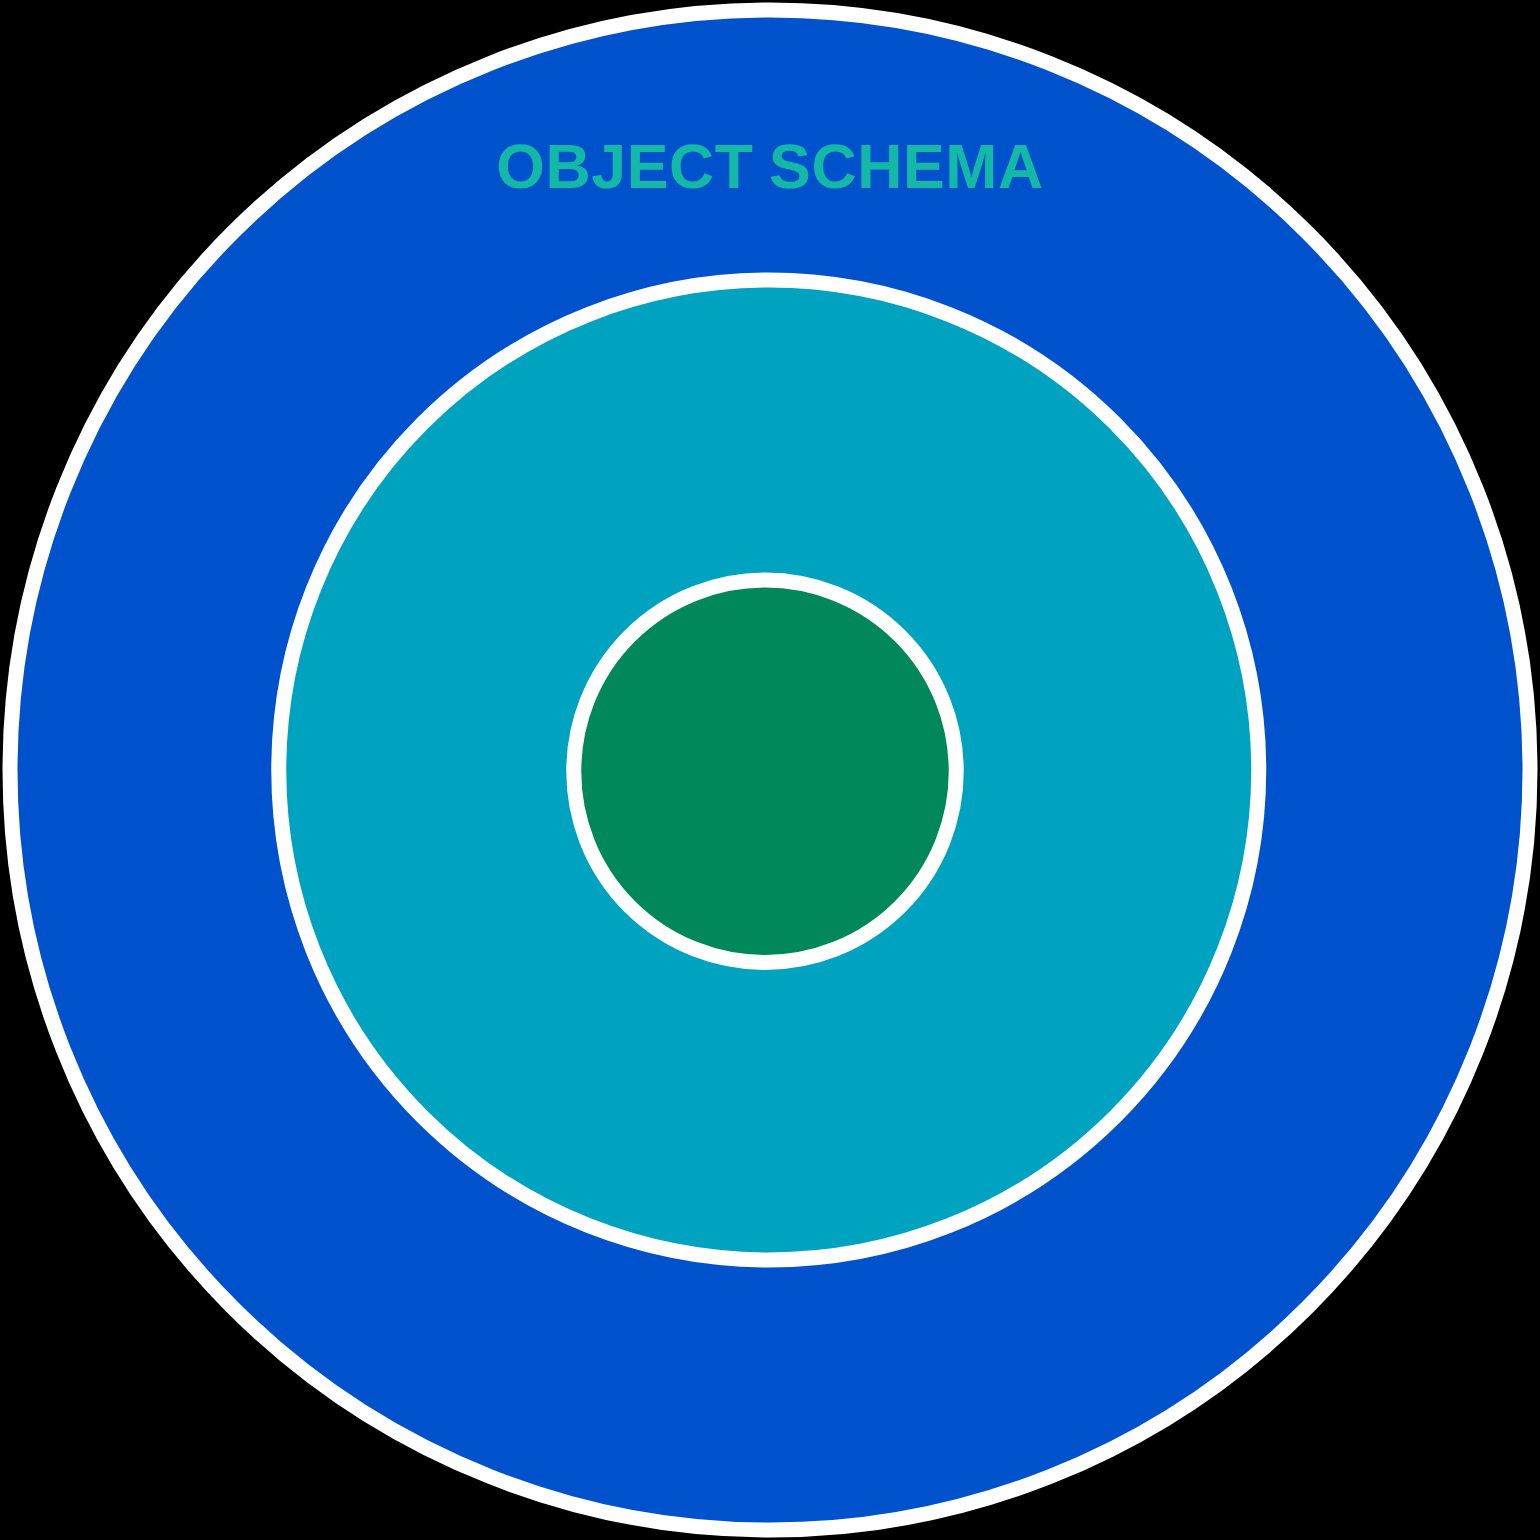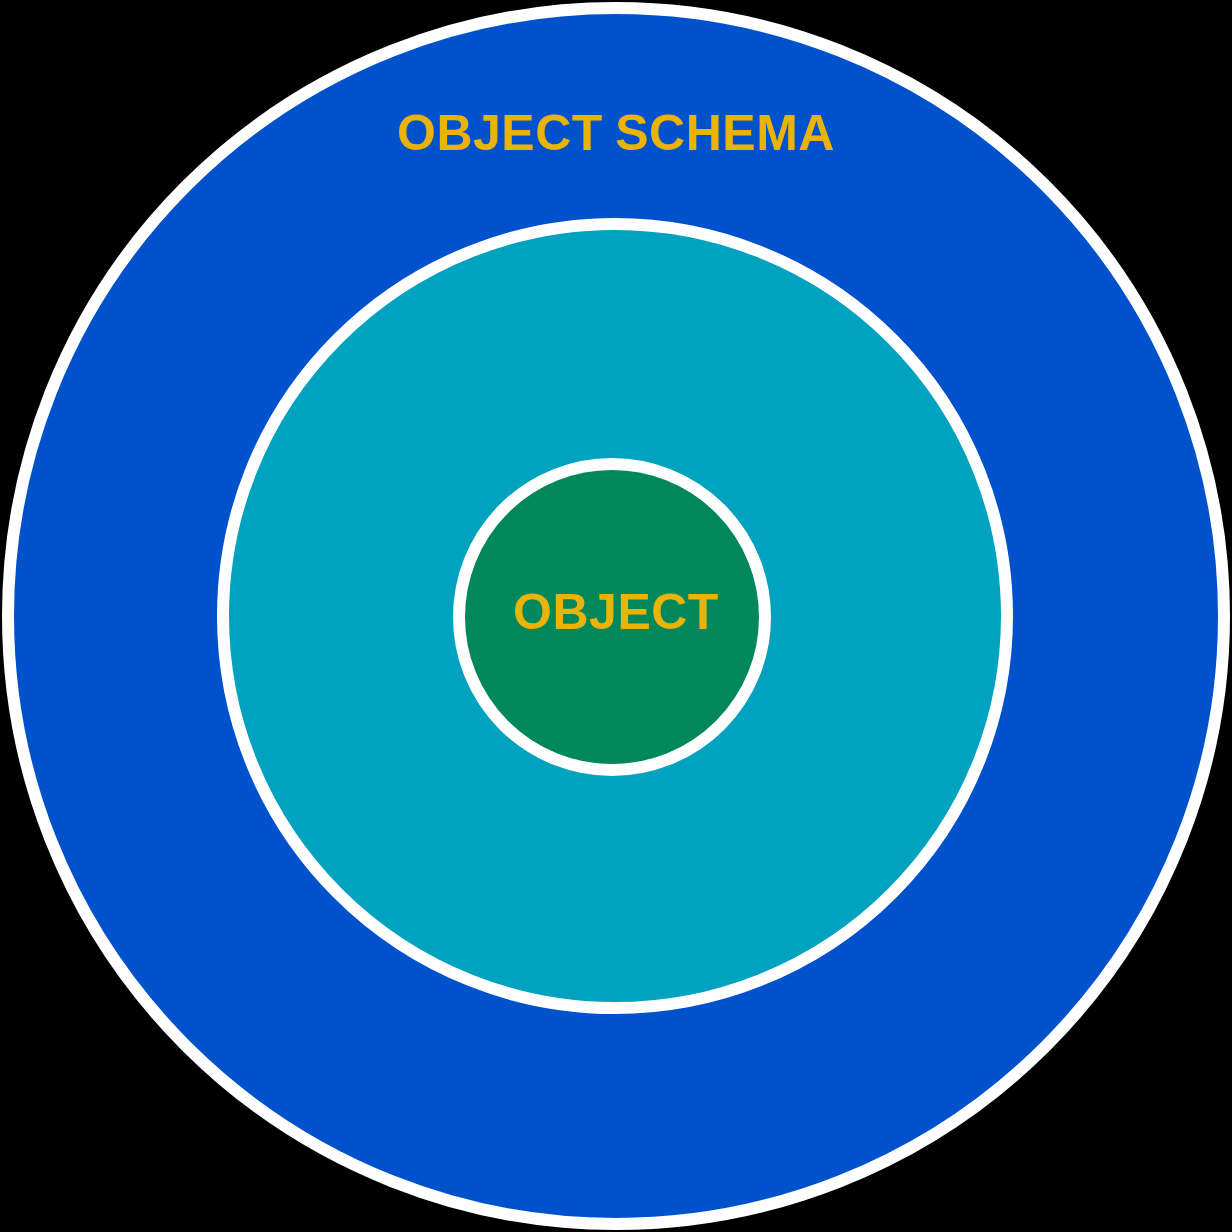--- a/index.html
+++ b/index.html
@@ -40,21 +40,21 @@
     height: 318px;
   }
   .ring-label {
     position: absolute;
     left: 0;
     width: 1232px;
     height: 54px;
     display: flex;
     align-items: center;
     justify-content: center;
-    color: #eab308;
+    color: #14b8a6;
     font-size: 50px;
     font-weight: 800;
     letter-spacing: 0.5px;
     word-spacing: -2px;
     white-space: nowrap;
     pointer-events: none;
   }
   .label-schema { top: 106px; }
   .label-type   { top: 341px; }
   .label-object { top: 585px; }
@@ -66,15 +66,14 @@
 
   <div class="ring ring-schema" style="background-color: rgb(0, 82, 204);"></div>
 
   <div class="ring ring-type" style="background-color: rgb(0, 163, 191);"></div>
 
   <div class="ring ring-object" style="background-color: rgb(0, 135, 90);"></div>
 
   <div class="ring-label label-schema">OBJECT SCHEMA</div>
 
 
-  <div class="ring-label label-object">OBJECT</div>
 
 </div>
 
 </body></html>

